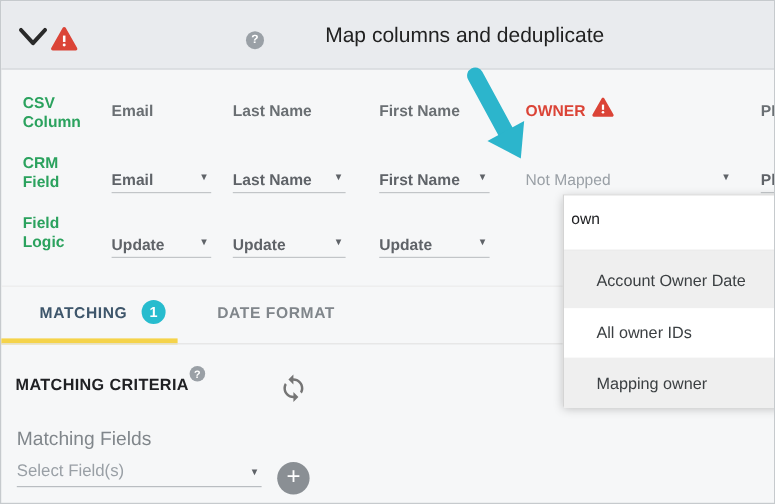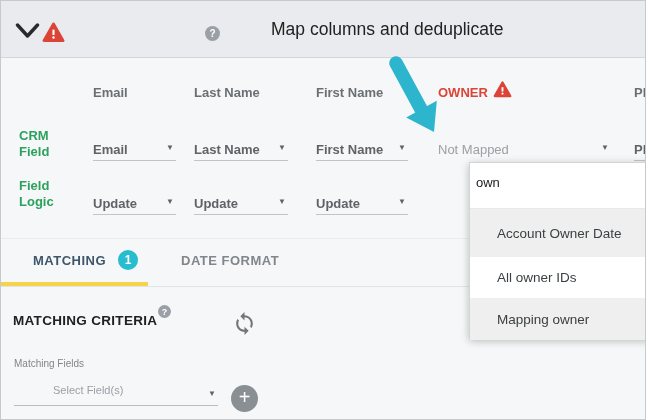--- a/index.html
+++ b/index.html
@@ -42,24 +42,24 @@
   .badge { position:absolute; left:117px; top:249px; width:20px; height:20px; border-radius:50%;
            background:#27bcce; color:#fff; font-size:12px; font-weight:bold;
            display:flex; align-items:center; justify-content:center; }
   .tab-underline { position:absolute; left:0; top:281px; width:147px; height:5px; background:#f5d34a; }
   .tabline-bottom { position:absolute; left:0; top:285px; width:100%; height:1px; background:#e3e3e3; }
 
   
   .crit-title { position:absolute; left:12px; top:312px; font-size:13.5px; font-weight:bold;
                 color:#202124; letter-spacing:.3px; }
   .sync { position:absolute; left:231px; top:310px; }
-  .mf-label { position:absolute; left:13px; top:357px; font-size:10px; color:#80868b; }
+  .mf-label { position:absolute; left:13px; top:357px; font-size:16px; color:#80868b; }
   .sel { position:absolute; left:13px; top:380px; width:204px; height:25px;
          border-bottom:1px solid #b9bdc1; cursor:pointer; }
-  .sel .selt { position:absolute; left:0; top:3px; font-size:11px; color:#9aa0a6;margin-left:39px; }
+  .sel .selt { position:absolute; left:0; top:3px; font-size:14px; color:#9aa0a6; }
   .sel .dda { position:absolute; right:2px; top:8px; font-size:8px; color:#5f6368; }
   .plus { position:absolute; left:230px; top:384px; width:27px; height:27px; border-radius:50%;
           background:#8a8f94; color:#fff; font-size:20px; line-height:25px; text-align:center; cursor:pointer; }
 
   
   .arrow { position:absolute; left:376px; top:52px; z-index:9; pointer-events:none; }
 
   
   .panel { position:absolute; left:432px; top:161px; width:188px; height:177px; z-index:10;
            background:#fff; border:1px solid #d4d4d4; box-shadow:0 2px 8px rgba(0,0,0,.25);margin-left:36px; }
@@ -84,20 +84,21 @@
     </svg>
     <svg class="warn-hdr" width="23" height="21" viewBox="0 0 24 22">
       <path d="M12 2 L22 19.5 L2 19.5 Z" fill="#db4437" stroke="#db4437" stroke-width="3" stroke-linejoin="round"></path>
       <rect x="10.9" y="8" width="2.2" height="5.6" fill="#fff"></rect>
       <circle cx="12" cy="16.3" r="1.3" fill="#fff"></circle>
     </svg>
     <span class="help help-hdr">?</span>
     <span class="hdr-sub">Map columns and deduplicate</span>
   </div>
 
+  <div class="rowlab" style="top:77px">CSV Column</div>
   <div class="rowlab" style="top:127px">CRM Field</div>
   <div class="rowlab" style="top:177px">Field Logic</div>
 
   <span class="csvh" style="left:92px">Email</span>
   <span class="csvh" style="left:193px">Last Name</span>
   <span class="csvh" style="left:315px">First Name</span>
   <span class="csvh err" style="left:437px">OWNER</span>
   <svg class="warn-owner" width="19" height="17" viewBox="0 0 24 22">
     <path d="M12 2 L22 19.5 L2 19.5 Z" fill="#db4437" stroke="#db4437" stroke-width="3" stroke-linejoin="round"></path>
     <rect x="10.8" y="8" width="2.4" height="5.6" fill="#fff"></rect>

